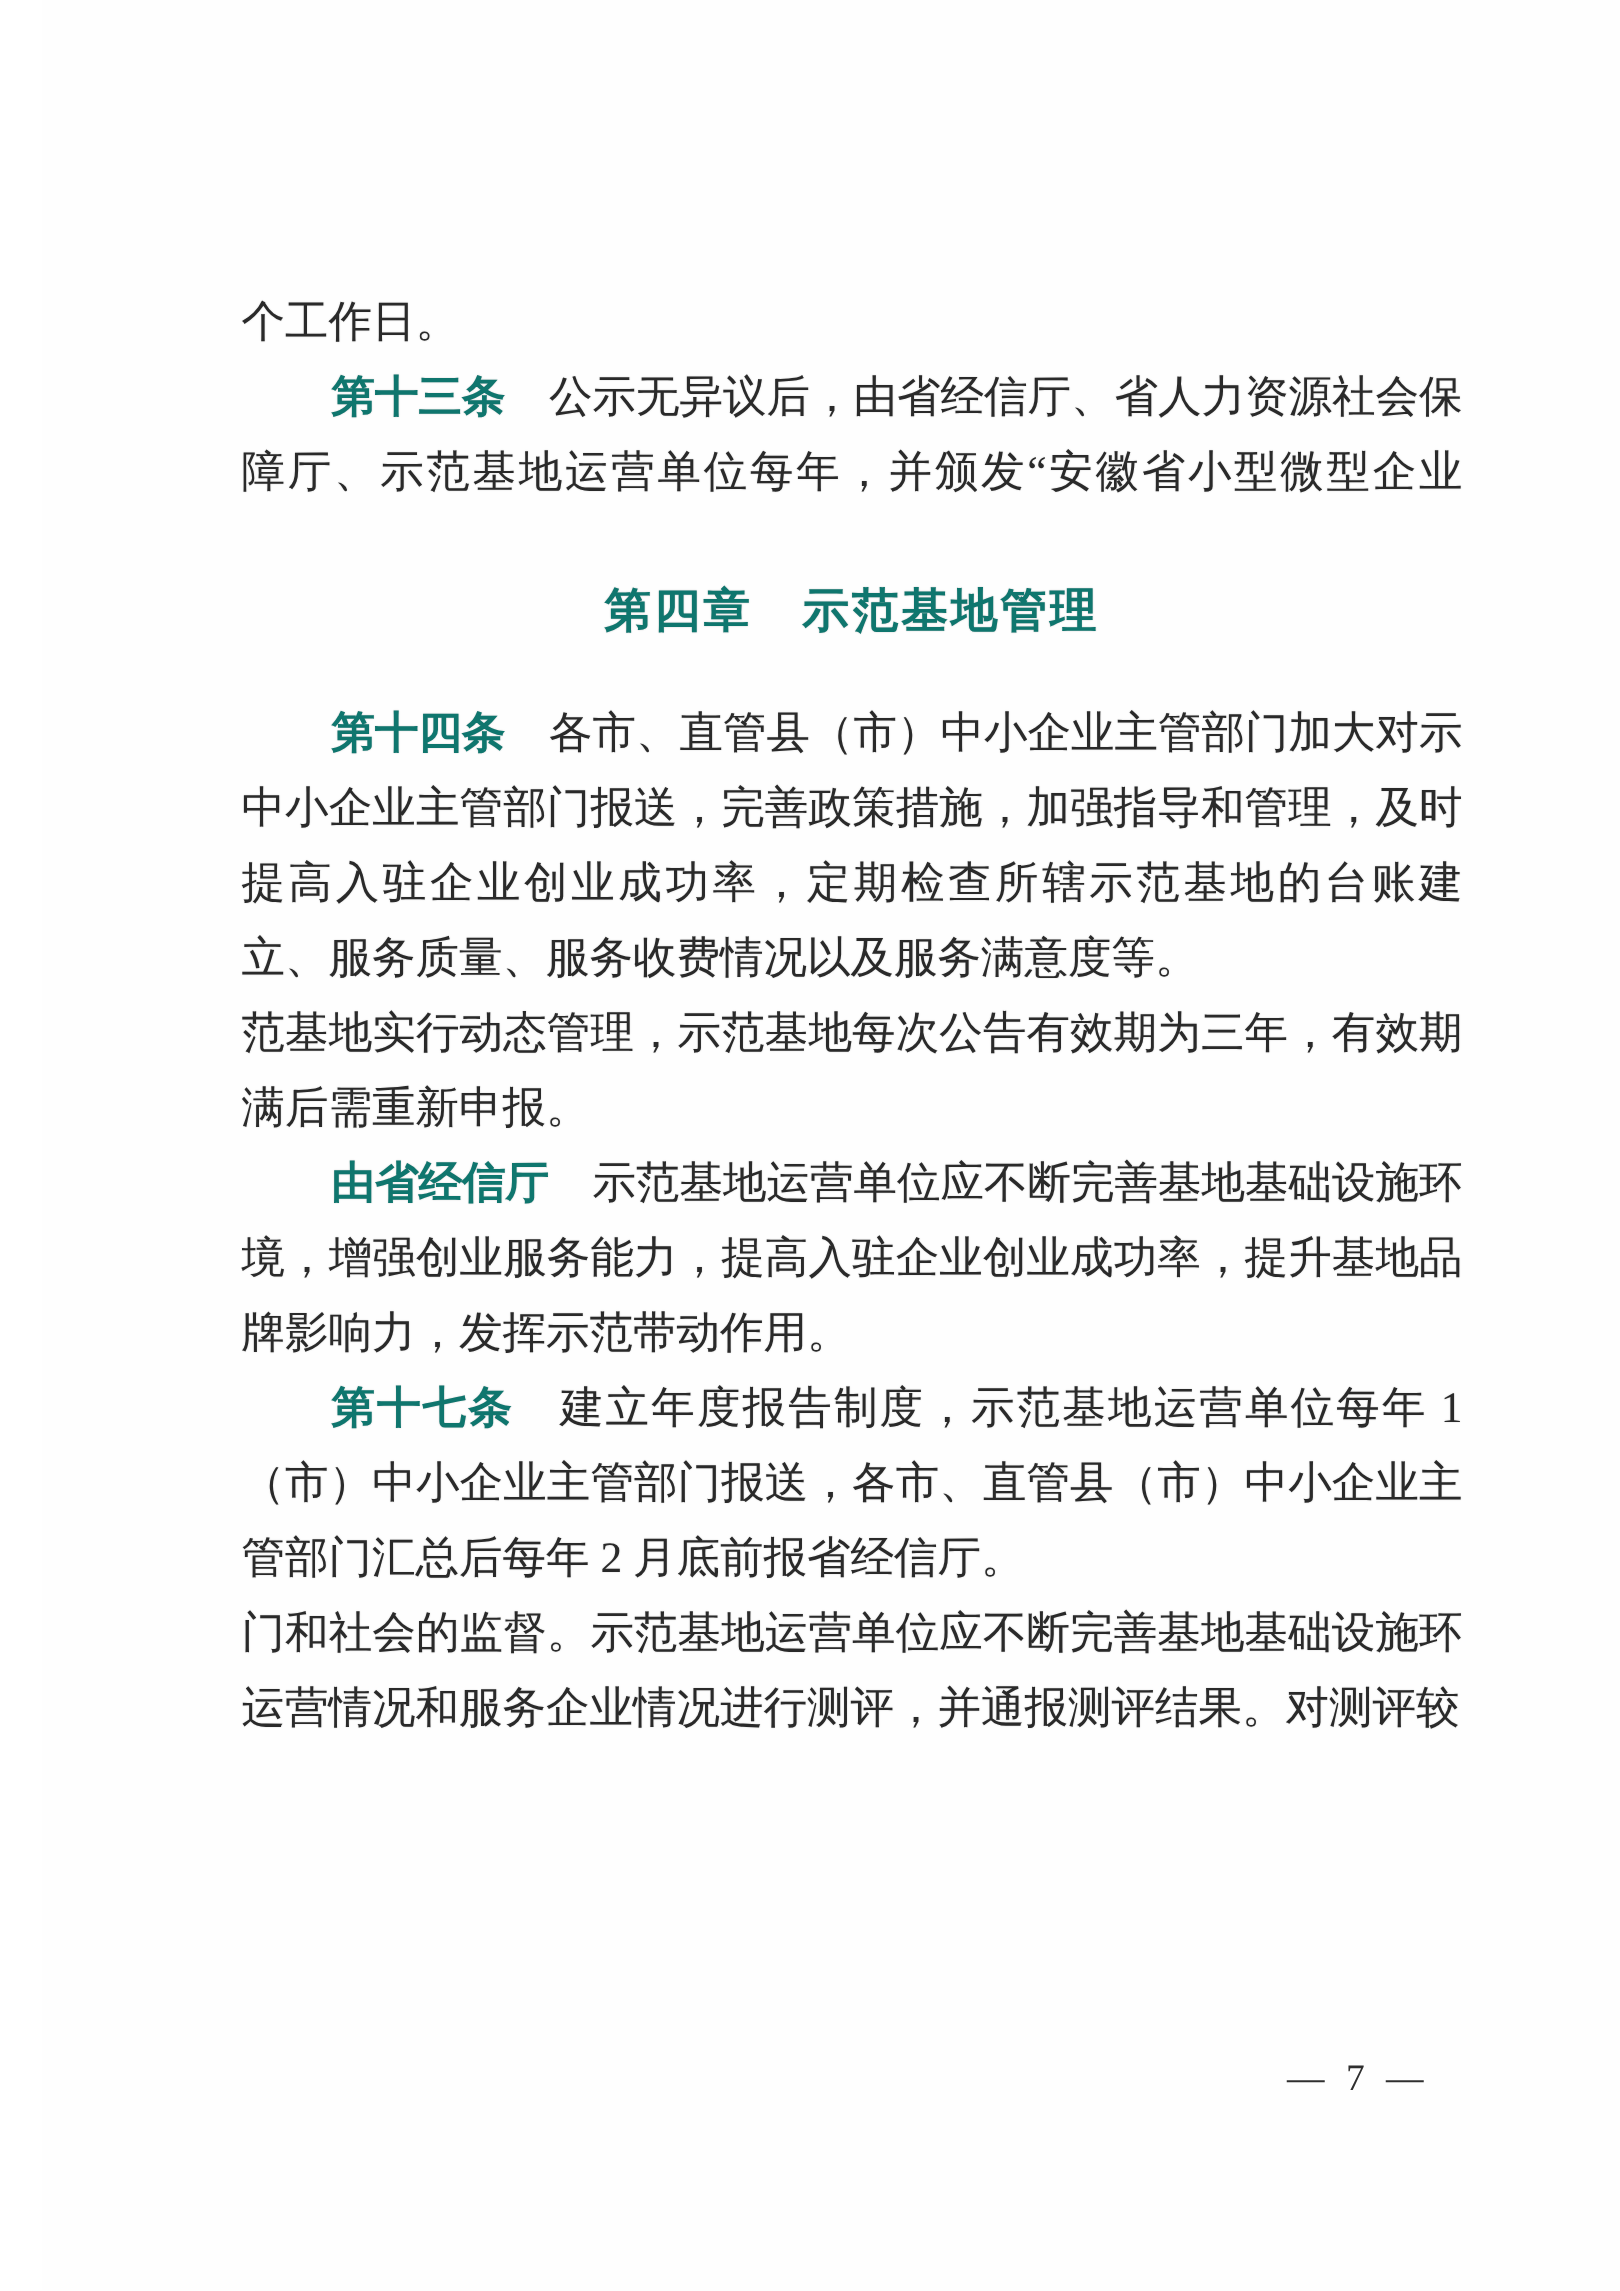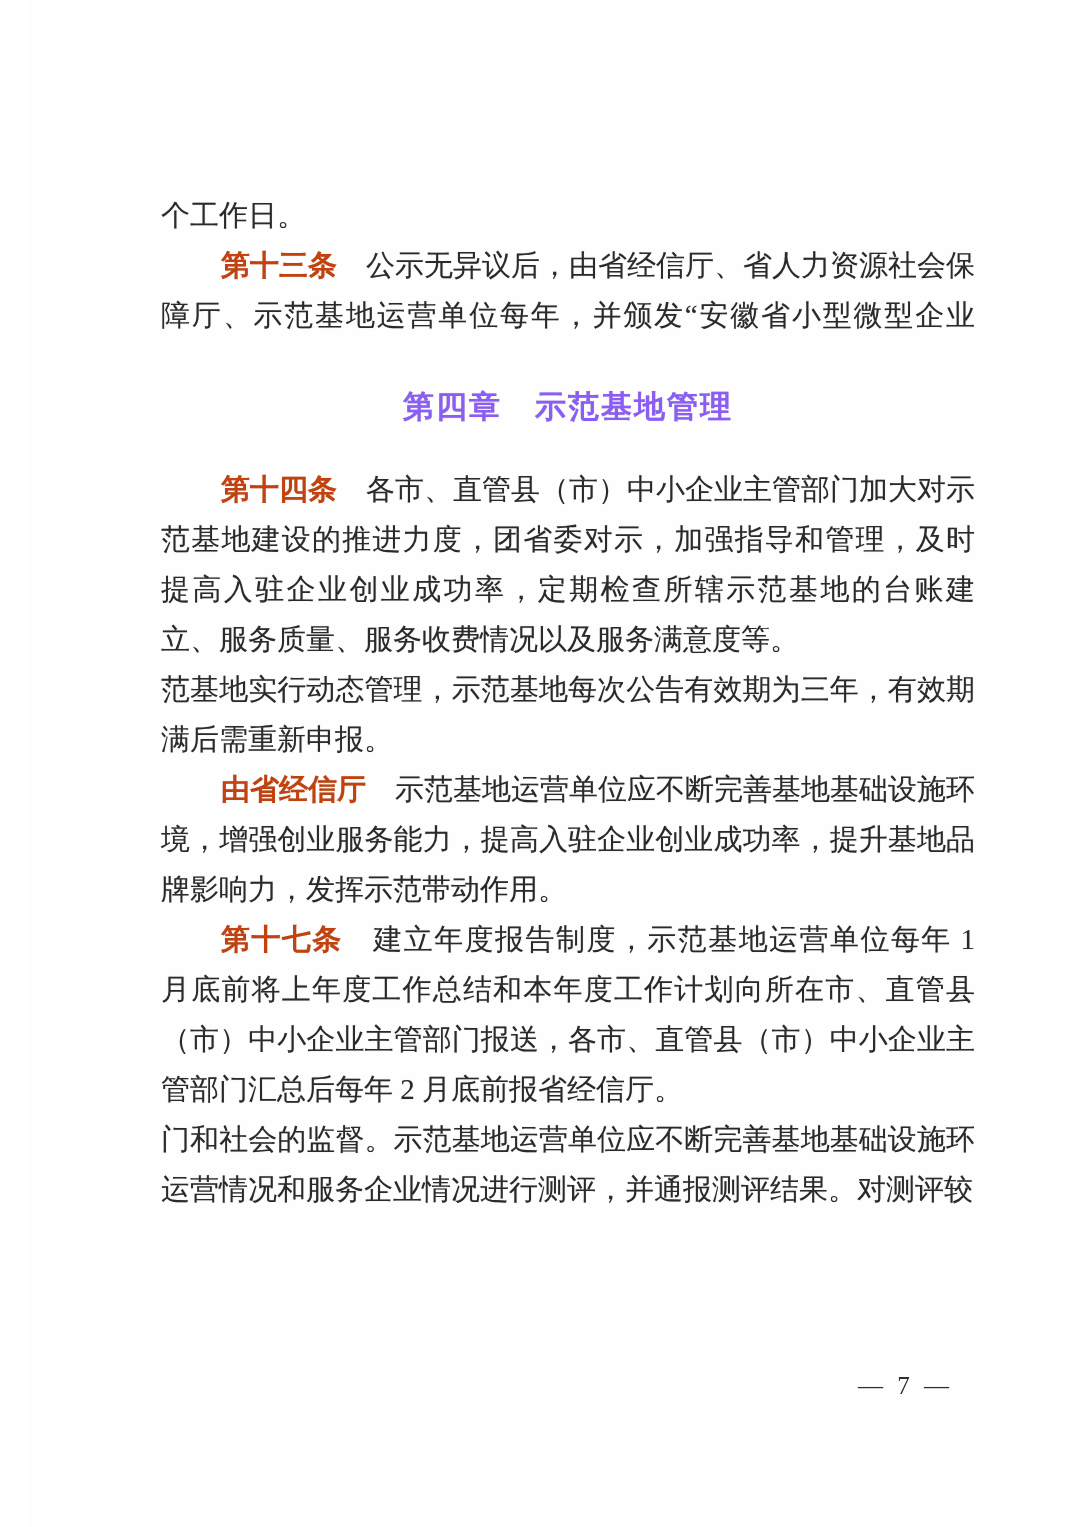--- a/index.html
+++ b/index.html
@@ -33,27 +33,27 @@
     color: #2a2a2a;
     text-shadow: 0 0 1px rgba(45,45,45,0.28);
     white-space: nowrap;
     overflow: visible;
   }
   .line.fill { text-align-last: justify; }
   .line.indent { padding-left: 60px; }
   .art {
     font-weight: bold;
     font-family: Liberation Mono, monospace;
-    color: #c2410c;
+    color: #0f766e;
   }
   .heading {
     font-size: 31px;
     font-weight: bold;
     font-family: "Liberation Sans", "DejaVu Sans", sans-serif;
-    color: #8b5cf6;
+    color: #0f766e;
     text-align: center;
     line-height: 50px;
     height: 50px;
     margin-top: 42px;
     margin-bottom: 32px;
     letter-spacing: 2px;
     text-shadow: 0 0 1px rgba(25,25,25,0.3);
   }
   .footer {
     position: absolute;
@@ -72,30 +72,29 @@
 </head>
 <body>
 
 <div class="page">
   <div class="content" id="doc-root">
       <div class="line">个工作日。</div>
       <div class="line fill indent"><span class="art">第十三条</span>　公示无异议后，由省经信厅、省人力资源社会保</div>
       <div class="line fill">障厅、示范基地运营单位每年，并颁发“安徽省小型微型企业</div>
       <div class="heading">第四章　示范基地管理</div>
       <div class="line fill indent"><span class="art">第十四条</span>　各市、直管县（市）中小企业主管部门加大对示</div>
-      <div class="line fill">范基地建设的推进力度，团省委对示，加强指导和管理，及时</div>
+      <div class="line fill">中小企业主管部门报送，完善政策措施，加强指导和管理，及时</div>
       <div class="line fill">提高入驻企业创业成功率，定期检查所辖示范基地的台账建</div>
       <div class="line">立、服务质量、服务收费情况以及服务满意度等。</div>
       <div class="line fill">范基地实行动态管理，示范基地每次公告有效期为三年，有效期</div>
       <div class="line">满后需重新申报。</div>
       <div class="line fill indent"><span class="art">由省经信厅</span>　示范基地运营单位应不断完善基地基础设施环</div>
       <div class="line fill">境，增强创业服务能力，提高入驻企业创业成功率，提升基地品</div>
       <div class="line">牌影响力，发挥示范带动作用。</div>
       <div class="line fill indent"><span class="art">第十七条</span>　建立年度报告制度，示范基地运营单位每年 1</div>
-      <div class="line fill">月底前将上年度工作总结和本年度工作计划向所在市、直管县</div>
       <div class="line fill">（市）中小企业主管部门报送，各市、直管县（市）中小企业主</div>
       <div class="line">管部门汇总后每年 2 月底前报省经信厅。</div>
       <div class="line fill">门和社会的监督。示范基地运营单位应不断完善基地基础设施环</div>
       <div class="line">运营情况和服务企业情况进行测评，并通报测评结果。对测评较</div>
     </div>
   <div class="footer">
     <span class="pagenum">— 7 —</span>
   </div>
 </div>
 

